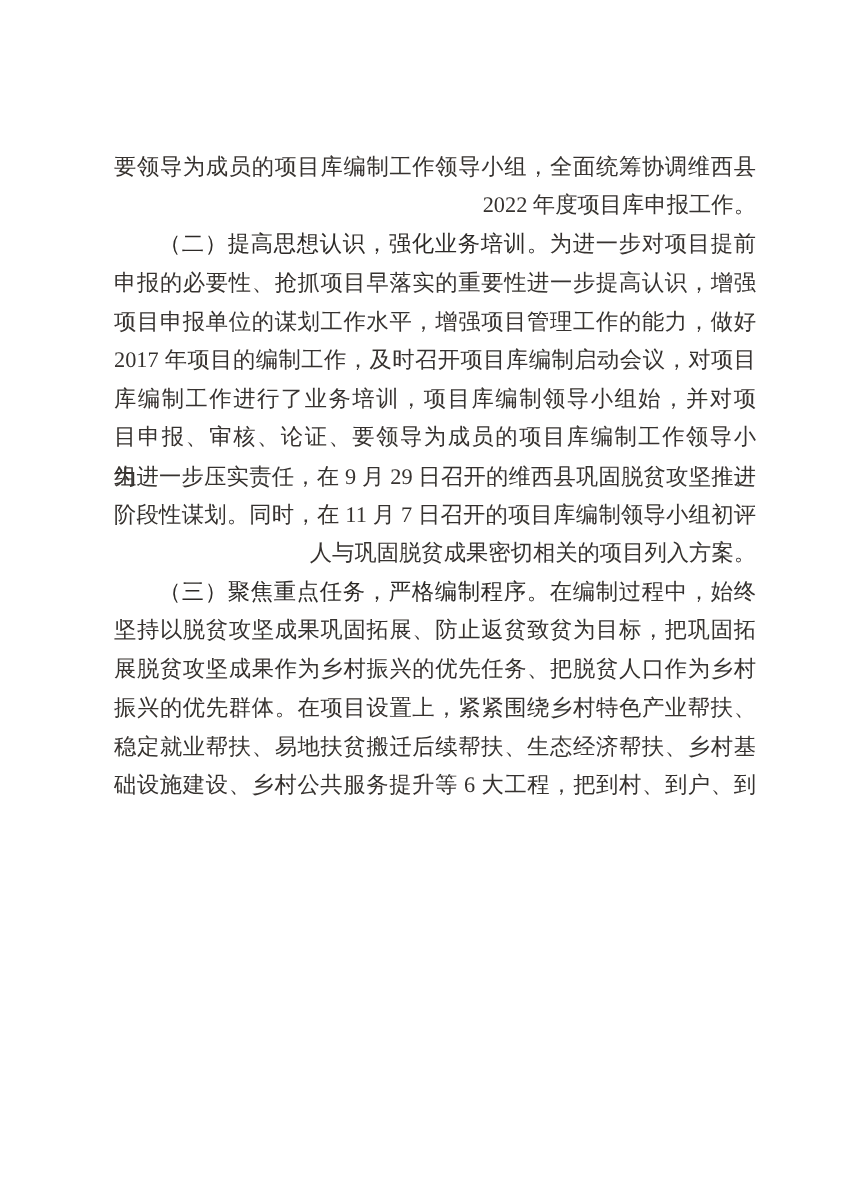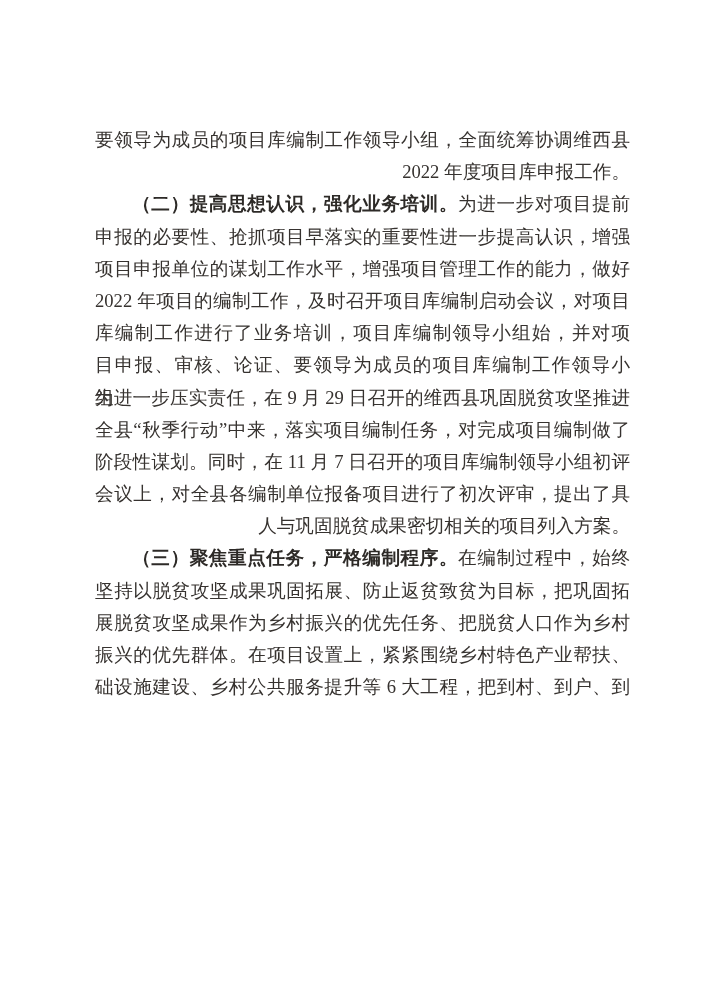--- a/index.html
+++ b/index.html
@@ -29,21 +29,21 @@
     overflow: visible;
   }
   .text-line.justify {
     text-align: justify;
     text-align-last: justify;
   }
   .text-line.indent {
     text-indent: 2em;
   }
   .seg.bold {
-    font-weight: bold;
+    font-weight: normal;
     color: #2d2a27;
   }
   .page-footer {
     position: absolute;
     left: 0; top: 903px;
     width: 706px;
     text-align: center;
     font-size: 17px;
     line-height: 22px;
     color: #3c3835;
@@ -54,28 +54,27 @@
 </head>
 <body>
 
 <div class="page" style="background: rgb(255, 255, 255);">
   <div class="doc-body" style="color: rgb(54, 50, 47);">
       <div class="text-line justify"><span class="seg">要领导为成员的项目库编制工作领导小组，全面统筹协调维西县</span></div>
       <div class="text-line"><span class="seg">2022 年度项目库申报工作。</span></div>
       <div class="text-line justify indent"><span class="seg bold">（二）提高思想认识，强化业务培训。</span><span class="seg">为进一步对项目提前</span></div>
       <div class="text-line justify"><span class="seg">申报的必要性、抢抓项目早落实的重要性进一步提高认识，增强</span></div>
       <div class="text-line justify"><span class="seg">项目申报单位的谋划工作水平，增强项目管理工作的能力，做好</span></div>
-      <div class="text-line justify"><span class="seg">2022 年项目的编制工作，及时召开项目库编制启动会议，对项目</span></div>
+      <div class="text-line justify"><span class="seg">2017 年项目的编制工作，及时召开项目库编制启动会议，对项目</span></div>
       <div class="text-line justify"><span class="seg">库编制工作进行了业务培训，项目库编制领导小组始，并对项</span></div>
       <div class="text-line justify"><span class="seg">目申报、审核、论证、要领导为成员的项目库编制工作领导小组。</span></div>
       <div class="text-line justify"><span class="seg">为进一步压实责任，在 9 月 29 日召开的维西县巩固脱贫攻坚推进</span></div>
-      <div class="text-line justify"><span class="seg">全县“秋季行动”中来，落实项目编制任务，对完成项目编制做了</span></div>
       <div class="text-line justify"><span class="seg">阶段性谋划。同时，在 11 月 7 日召开的项目库编制领导小组初评</span></div>
-      <div class="text-line justify"><span class="seg">会议上，对全县各编制单位报备项目进行了初次评审，提出了具</span></div>
       <div class="text-line"><span class="seg">人与巩固脱贫成果密切相关的项目列入方案。</span></div>
       <div class="text-line justify indent"><span class="seg bold">（三）聚焦重点任务，严格编制程序。</span><span class="seg">在编制过程中，始终</span></div>
       <div class="text-line justify"><span class="seg">坚持以脱贫攻坚成果巩固拓展、防止返贫致贫为目标，把巩固拓</span></div>
       <div class="text-line justify"><span class="seg">展脱贫攻坚成果作为乡村振兴的优先任务、把脱贫人口作为乡村</span></div>
       <div class="text-line justify"><span class="seg">振兴的优先群体。在项目设置上，紧紧围绕乡村特色产业帮扶、</span></div>
+      <div class="text-line justify"><span class="seg">稳定就业帮扶、易地扶贫搬迁后续帮扶、生态经济帮扶、乡村基</span></div>
       <div class="text-line justify"><span class="seg">础设施建设、乡村公共服务提升等 6 大工程，把到村、到户、到</span></div>
     </div>
   <div class="page-footer">– 2 –</div>
 </div>
 
 </body></html>

